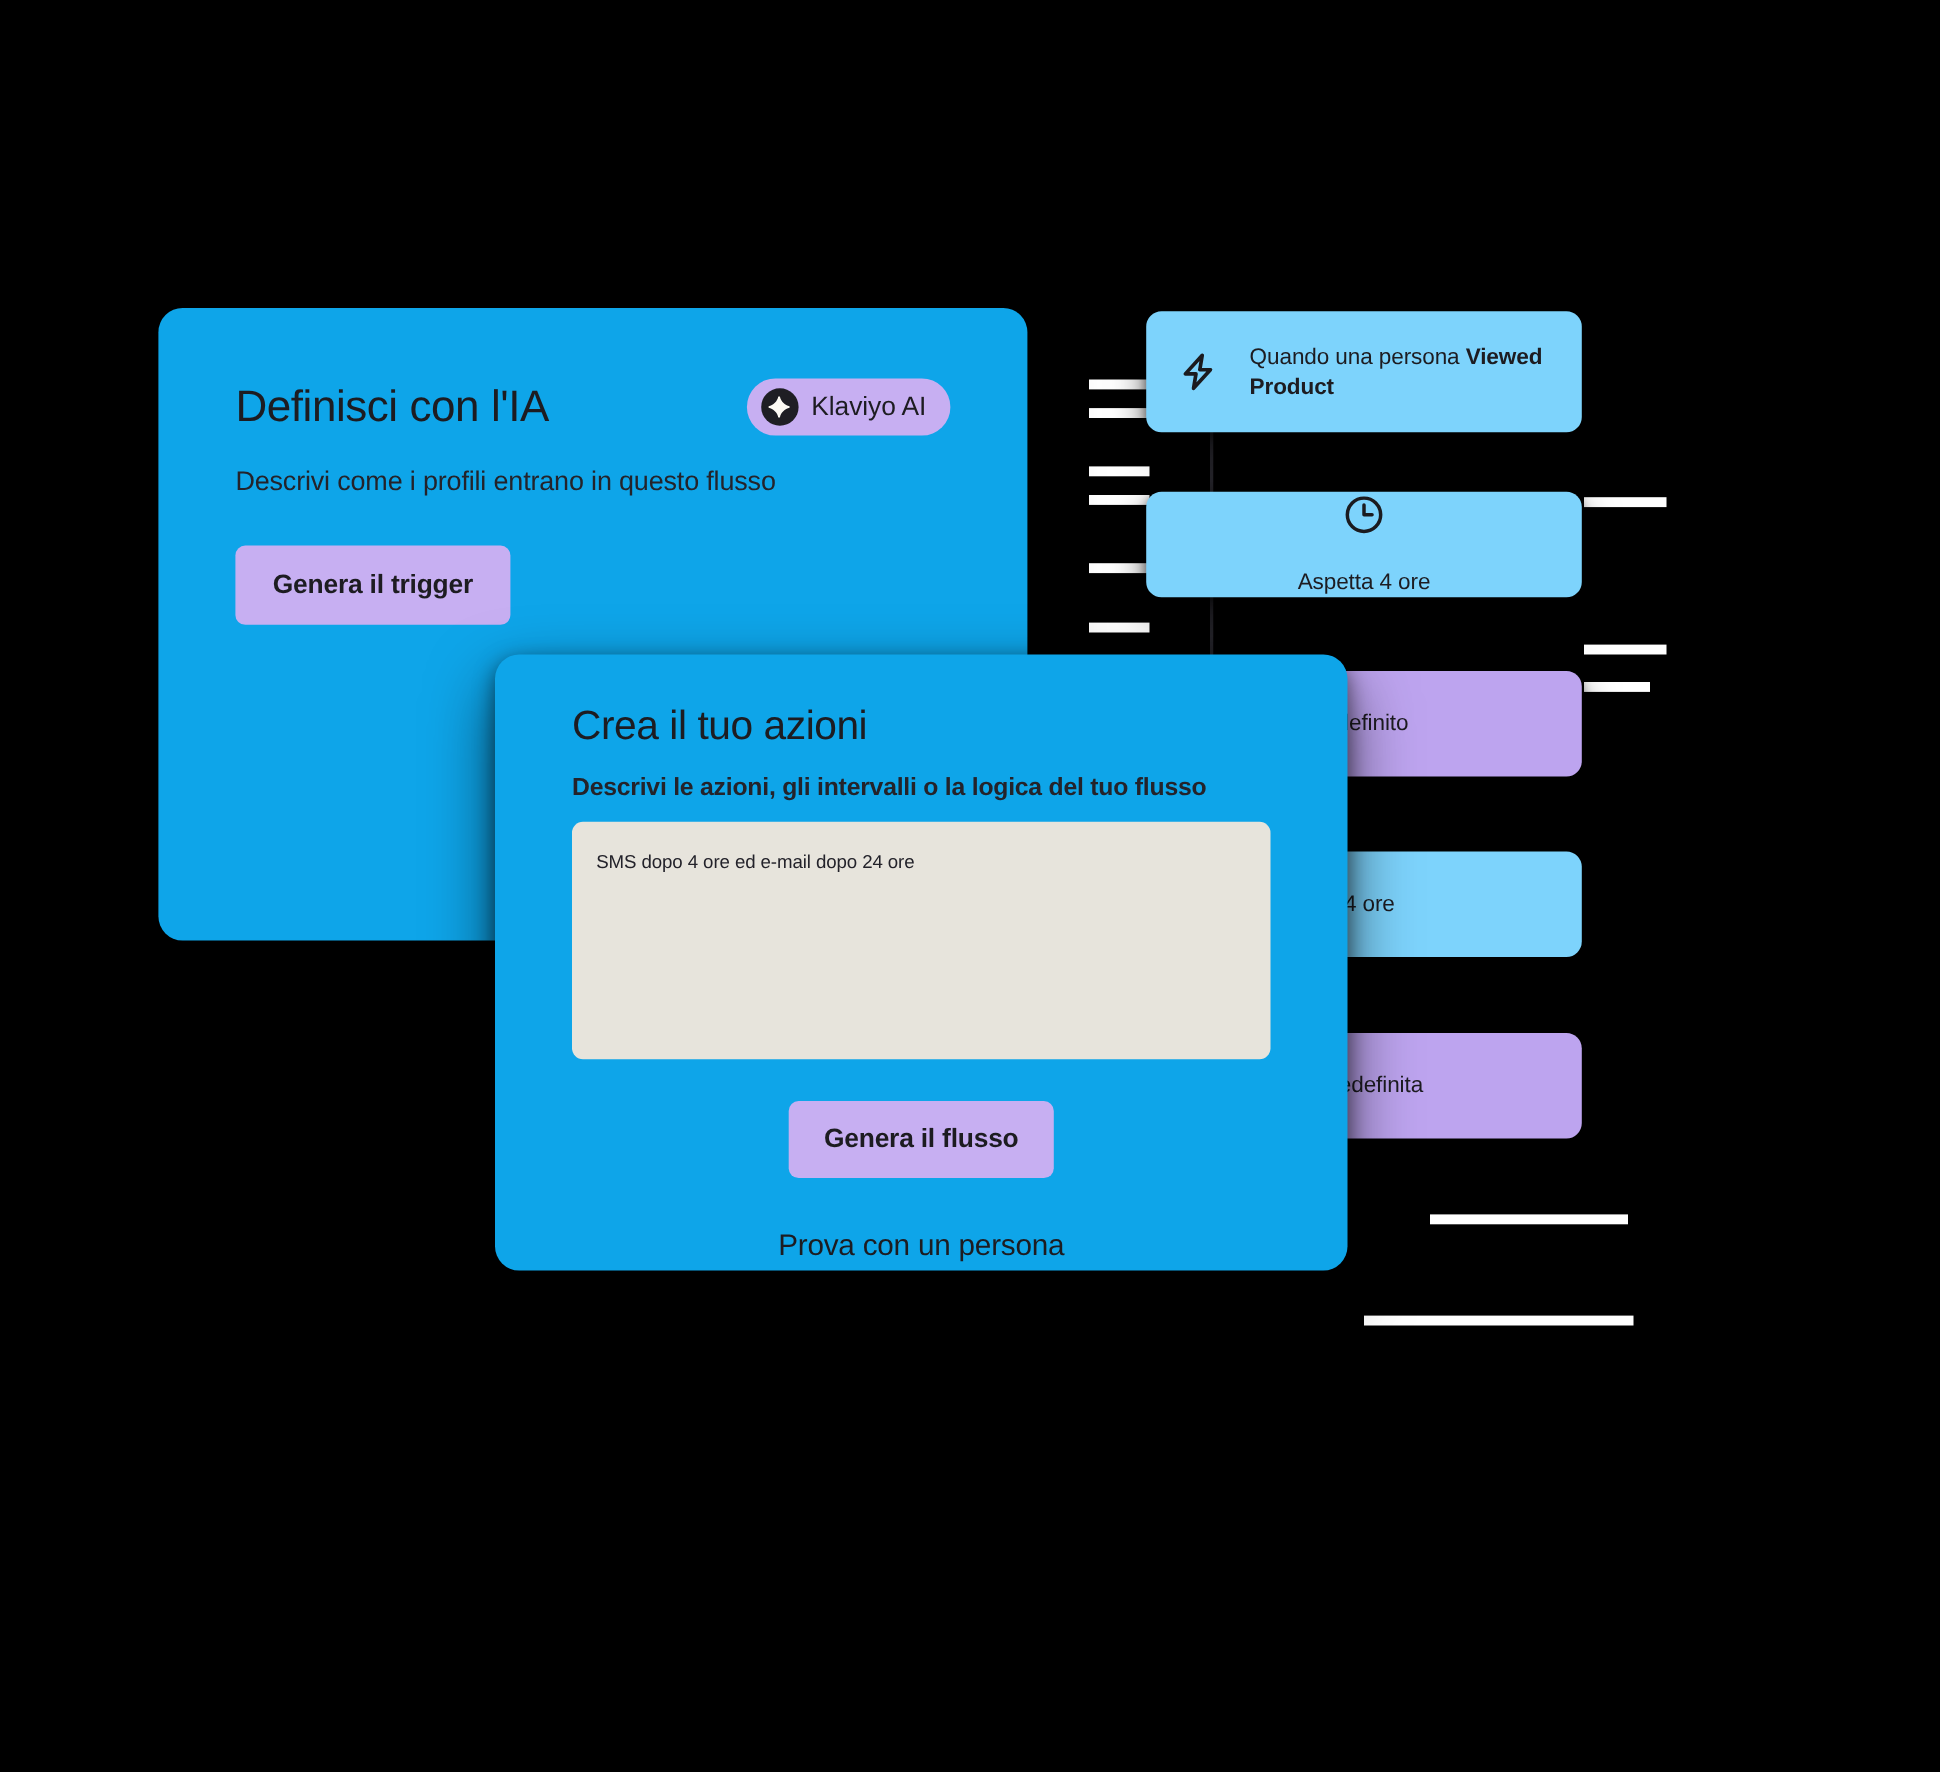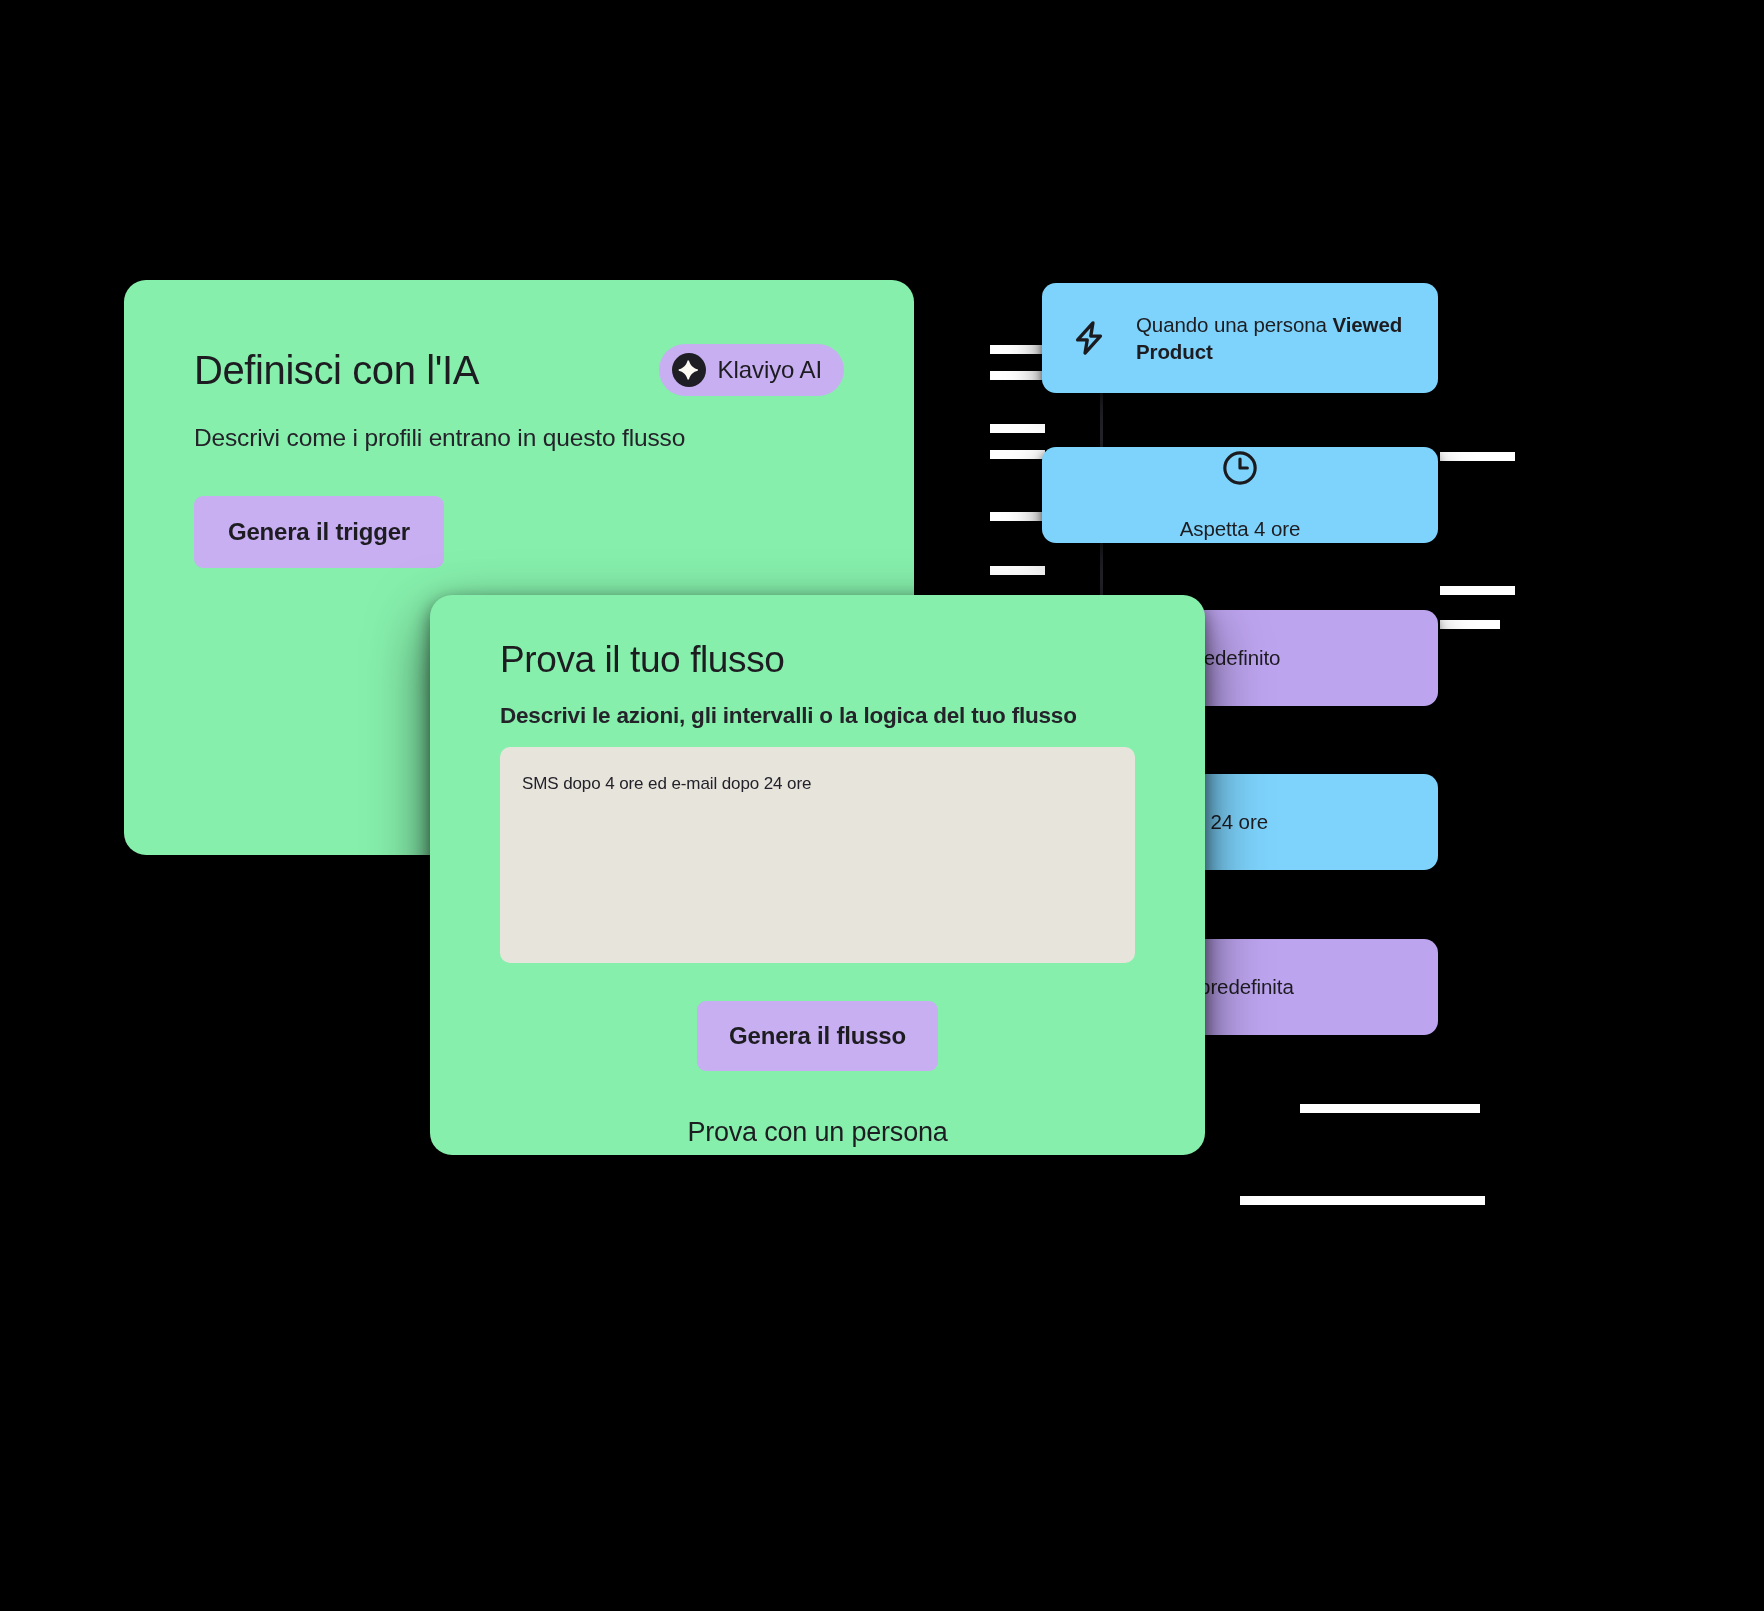--- a/index.html
+++ b/index.html
@@ -83,22 +83,23 @@
 
   #node-trigger { top: 0px;   height: 110px; }
   #node-wait4   { top: 164px; height: 96px; flex-direction: column;  }
   #node-sms     { top: 327px; height: 96px;  }
   #node-wait24  { top: 491px; height: 96px;  }
   #node-email   { top: 656px; height: 96px;  }
 
   
   .card {
     position: absolute;
-    background: #86efac;
+    background: #0ea5e9;
     border-radius: 22px;
+    margin-left: 20px;
   }
 
   #card-define {
     left: 124px;
     top: 280px;
     width: 790px;
     height: 575px;
     box-shadow: 0 26px 60px rgba(0,0,0,0.62), 0 6px 18px rgba(0,0,0,0.5);
     z-index: 5;
     padding: 64px 0 0 0;
@@ -316,21 +317,21 @@
 
 
       <div class="card-actions">
         <button class="btn-primary">Genera il trigger</button>
       </div>
     </div>
   </div>
 
   <div class="card" id="card-create">
     <div class="card-inner">
-      <h2 class="card-title">Prova il tuo flusso</h2>
+      <h2 class="card-title">Crea il tuo azioni</h2>
 
       <p class="card-sub">Descrivi le azioni, gli intervalli o la logica del tuo flusso</p>
 
       <div class="prompt-box">
         <div class="prompt-text">SMS dopo 4 ore ed e-mail dopo 24 ore</div>
       </div>
 
       <div class="card-actions">
         <button class="btn-primary">Genera il flusso</button>
         <button class="btn-link">Prova con un persona</button>

